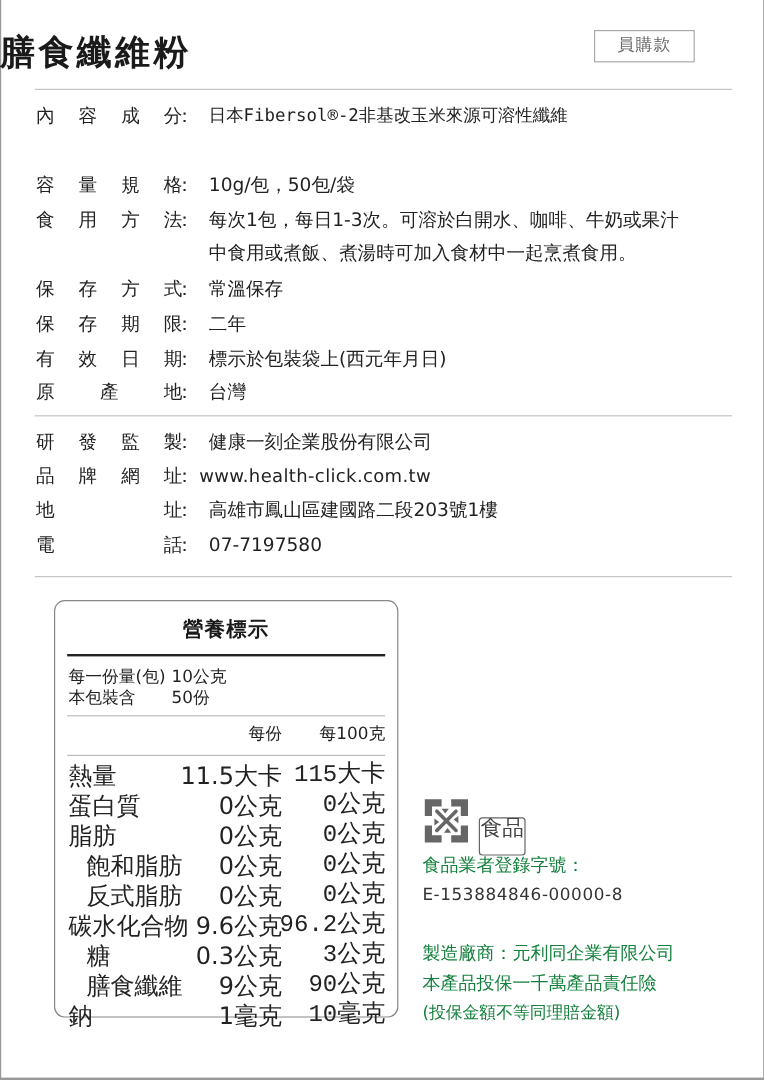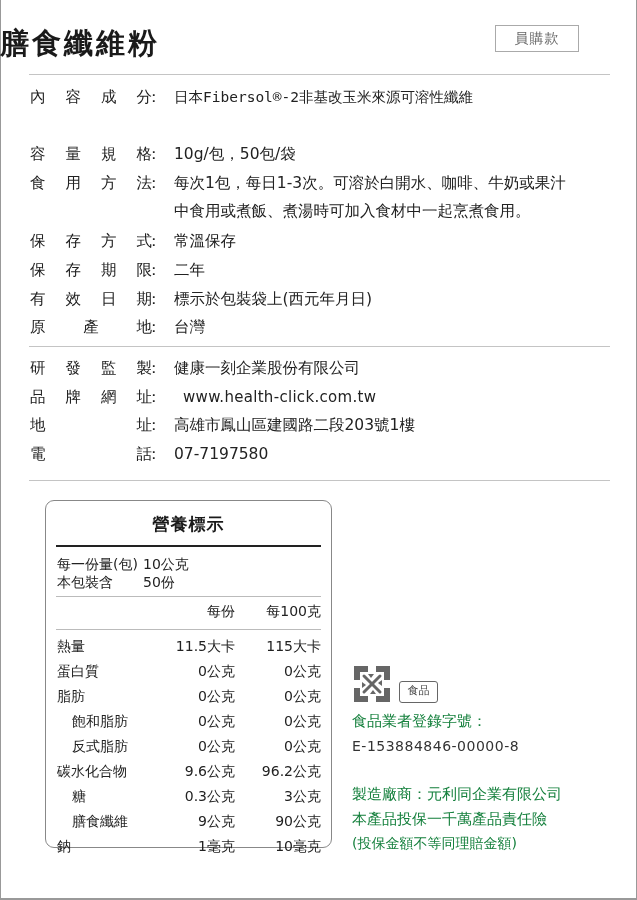--- a/index.html
+++ b/index.html
@@ -20,31 +20,31 @@
   .val{white-space:nowrap;}
   .val.mono{font-family:"DejaVu Sans Mono","Liberation Mono",monospace;font-size:14.5px;}
   .nut{position:absolute;left:45px;top:500px;width:287px;height:348px;
     border:1px solid #888;border-radius:9px;box-sizing:border-box;}
   .nut-title{position:absolute;left:0;width:100%;top:12px;text-align:center;
     font-size:17px;font-weight:bold;color:#1a1a1a;letter-spacing:1px;}
   .nut-thick{position:absolute;left:10px;width:265px;top:44px;border-top:2.5px solid #222;}
   .nut-thin{position:absolute;left:10px;width:265px;border-top:1px solid #bbb;}
   .serv{position:absolute;left:11px;font-size:14px;line-height:18px;color:#222;}
   .serv .k{display:inline-block;width:86px;}
-  .nrow{position:absolute;left:11px;width:264px;height:25px;font-size:14px;line-height:25px;}
+  .nrow{position:absolute;left:11px;width:264px;height:25px;font-size:20px;line-height:25px;}
   .nrow .n{position:absolute;left:0;}
   .nrow .n.ind{left:15px;}
   .nrow .a{position:absolute;right:86px;text-align:center;}
-  .nrow .b{position:absolute;right:0;text-align:right;}
+  .nrow .b{position:absolute;right:0;text-align:right;font-family:Liberation Mono, monospace;}
   .hdr{position:absolute;font-size:14px;text-align:right;}
   .right{position:absolute;left:352px;}
   .rtext{position:absolute;left:352px;font-size:15px;white-space:nowrap;color:#15803d;}
-  .foodbox{position:absolute;left:399px;top:681px;width:39px;height:22px;
+  .foodbox{position:absolute;left:399px;top:681px;width:39px;height:32px;
     border:1px solid #666;border-radius:3px;box-sizing:border-box;text-align:center;
-    font-size:11px;line-height:18px;color:#444;}
+    font-size:18px;line-height:18px;color:#444;}
 </style>
 </head>
 <body>
 
 <div class="frame"></div>
 
 <div class="title">膳食纖維粉</div>
 <div class="badge">員購款</div>
 
 <div class="hr" style="top:74px"></div>
@@ -156,21 +156,21 @@
 </div>
 
 <div class="row" style="top:383px">
   <div class="lbl">
     <span>品</span>
       <span>牌</span>
       <span>網</span>
       <span>址</span>
   </div>
   <div class="colon" style="margin-left:-6px">：</div>
-  <div style="margin-left:17px">
+  <div style="margin-left:0">
       <div class="val" style="font-size:15px;letter-spacing:0.3px">www.health-click.com.tw</div>
     </div>
 </div>
 
 <div class="row" style="top:411px">
   <div class="lbl">
     <span>地</span>
       <span>址</span>
   </div>
   <div class="colon" style="margin-left:-6px">：</div>

